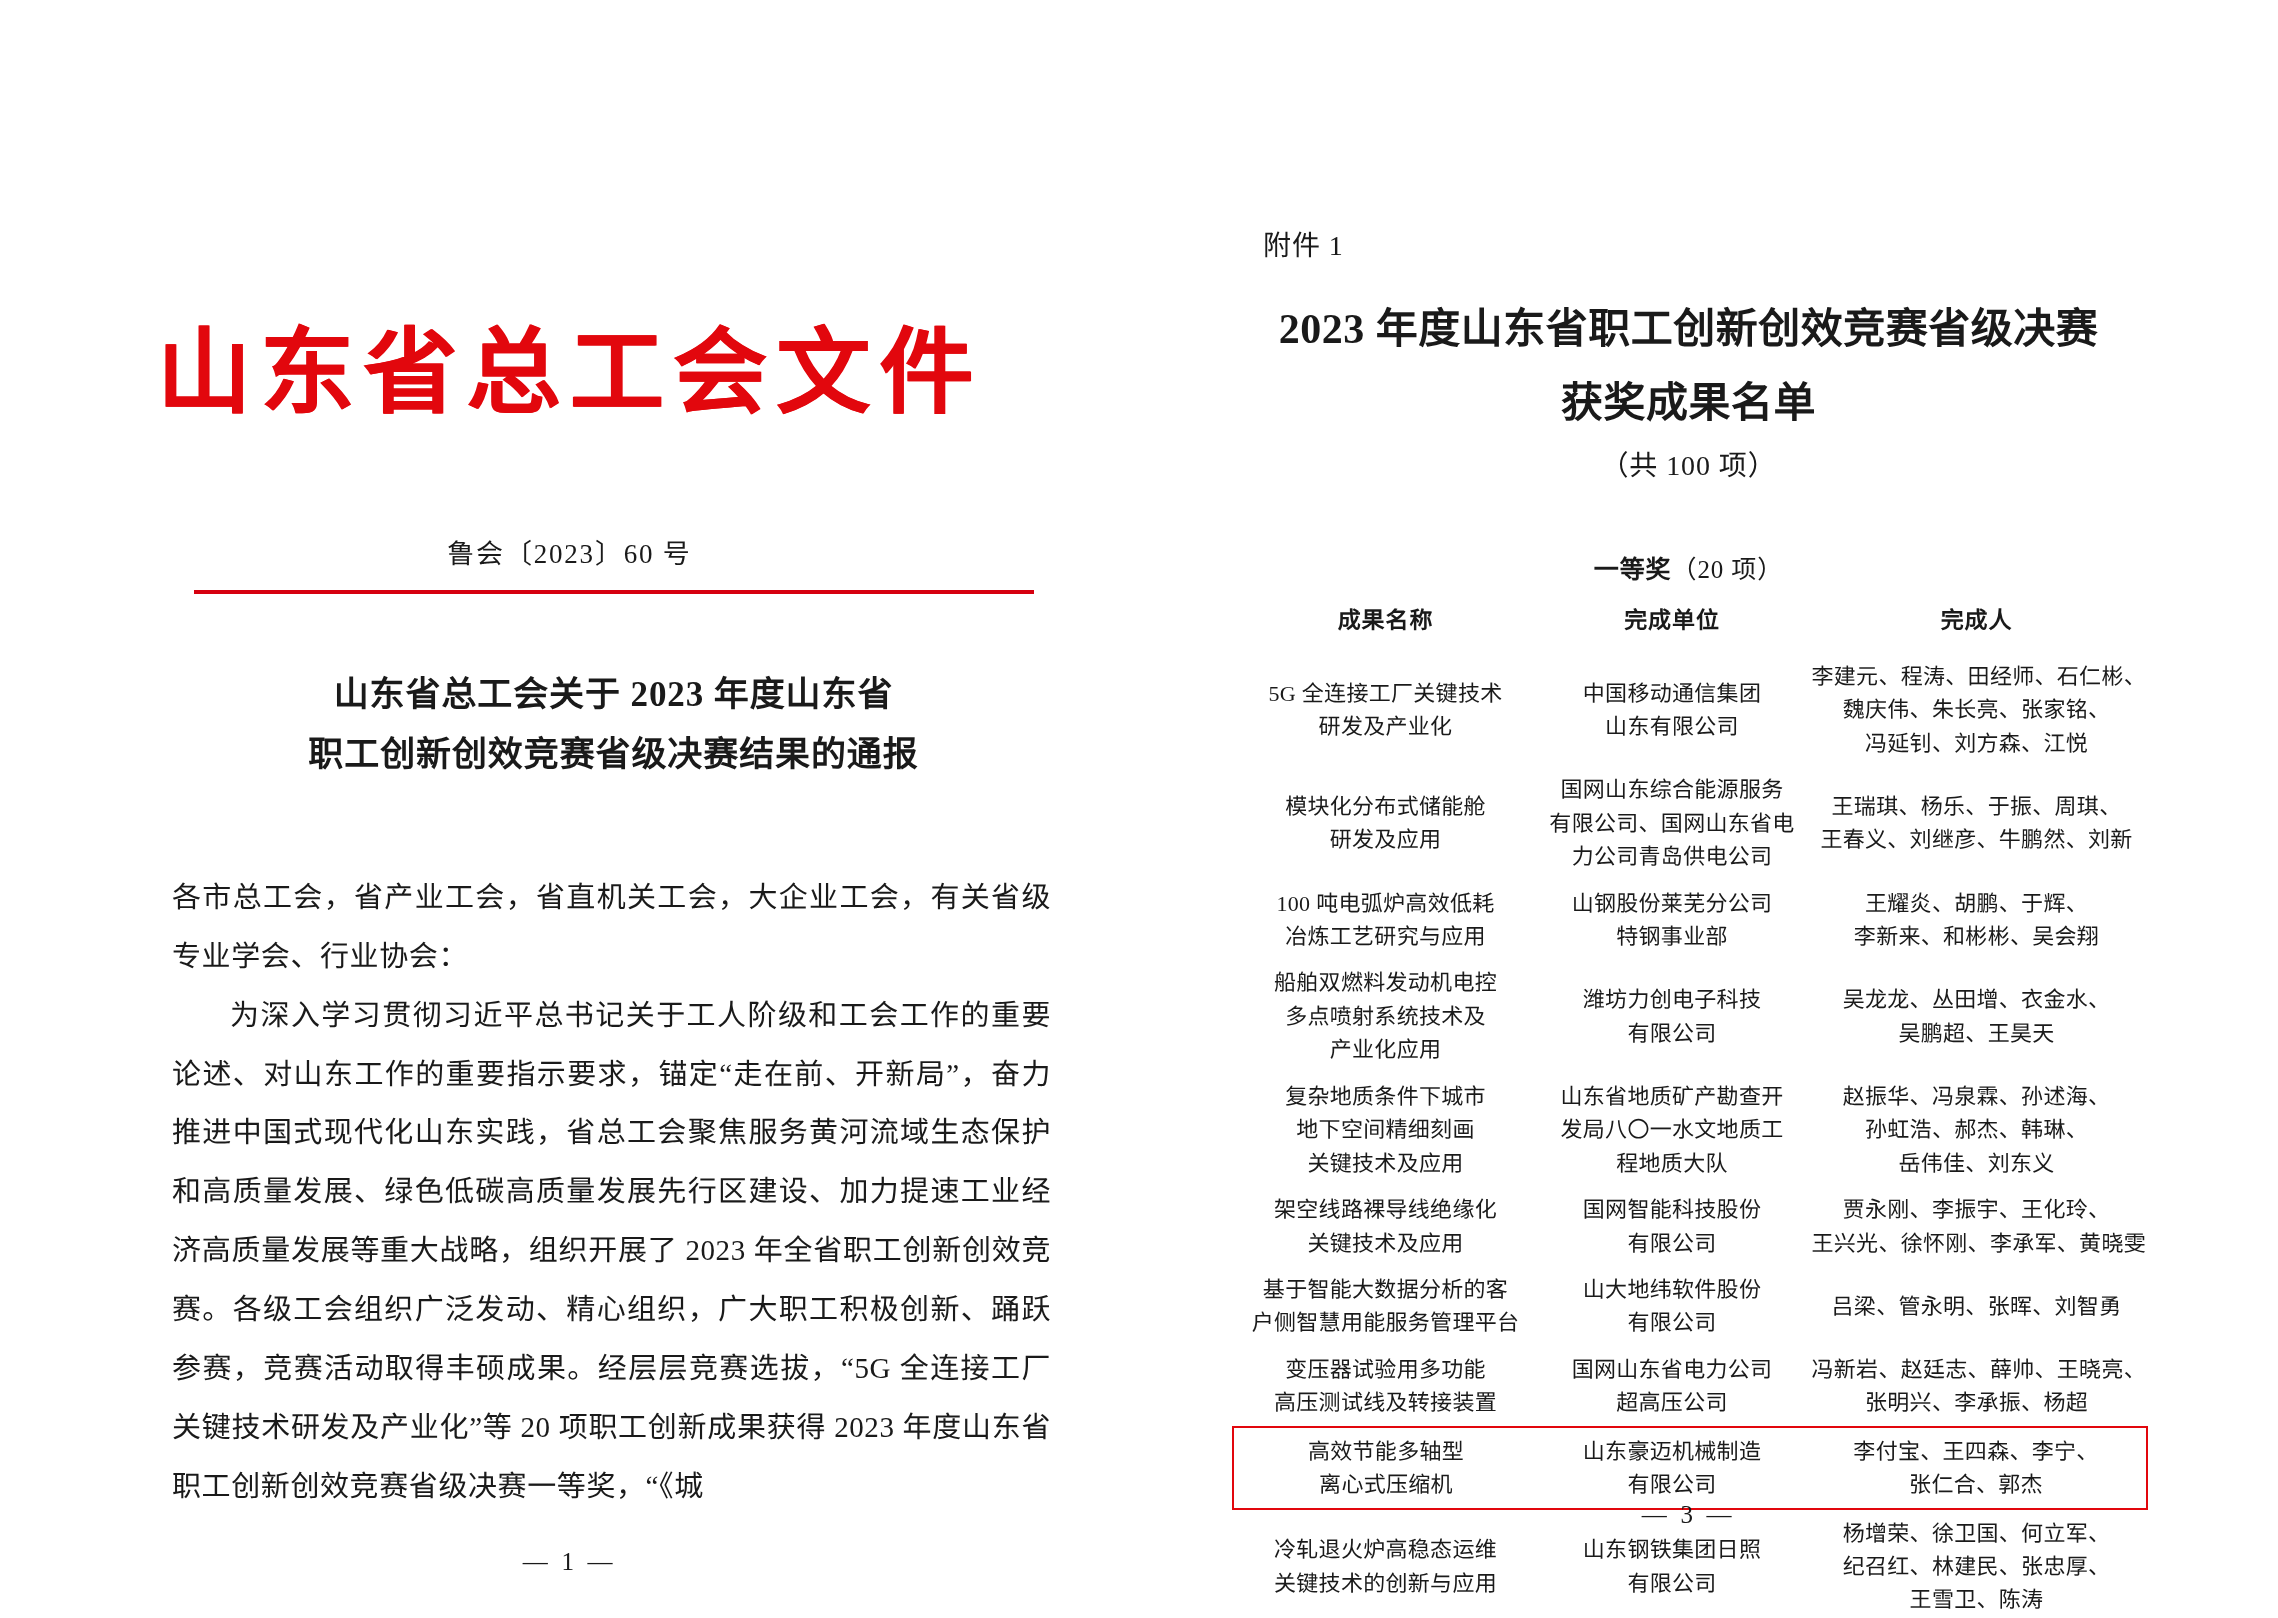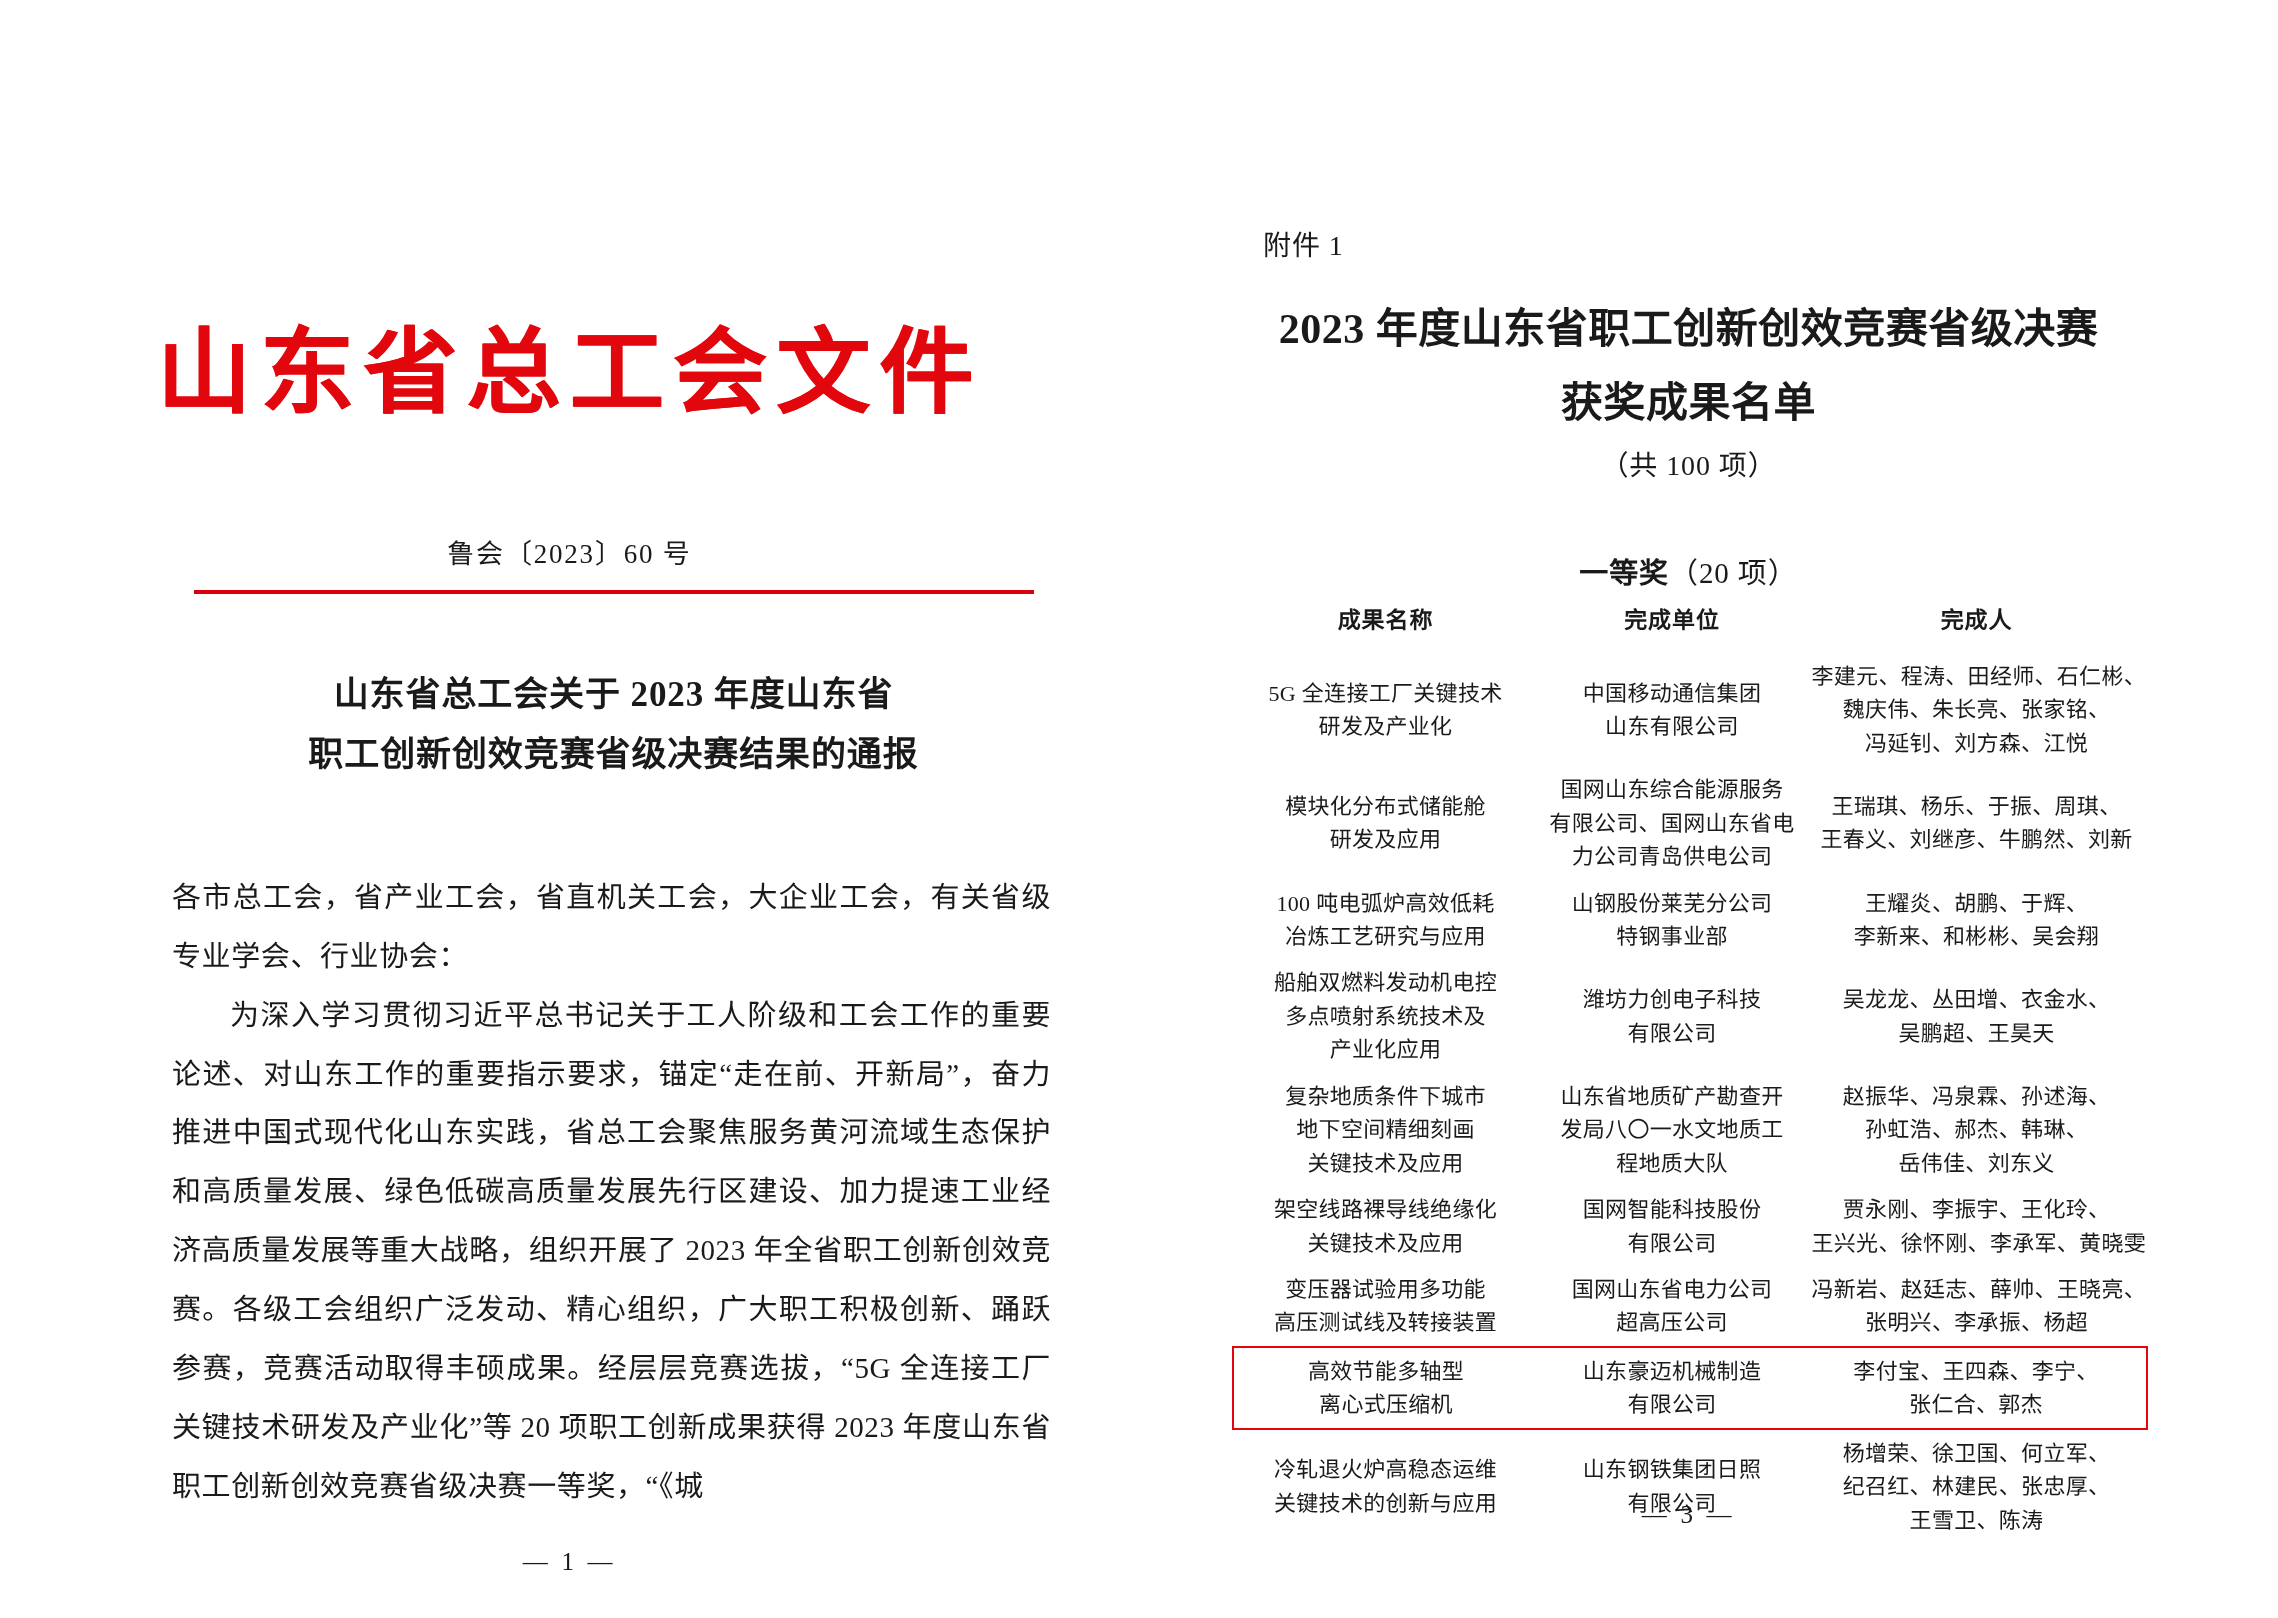--- a/index.html
+++ b/index.html
@@ -128,21 +128,21 @@
     text-align: center;
     font-size: 28px;
     letter-spacing: 0.9px;
   }
   .award-level {
     position: absolute;
     left: 1227px;
     width: 923px;
     top: 549px;
     text-align: center;
-    font-size: 29px;
+    font-size: 25px;
     font-weight: bold;
     letter-spacing: 0.9px;
   }
   .award-level .cnt { font-weight: normal; }
 
   table.results {
     position: absolute;
     left: 1232px;
     top: 600px;
     width: 914px;
@@ -325,20 +325,33 @@
           <span>国网智能科技股份</span>
           <span>有限公司</span>
         </td>
         <td class="cell-lines">
           <span>贾永刚、李振宇、王化玲、</span>
           <span>王兴光、徐怀刚、李承军、黄晓雯</span>
         </td>
       </tr>
       <tr>
         <td class="cell-lines">
+          <span>基于智能大数据分析的客</span>
+          <span>户侧智慧用能服务管理平台</span>
+        </td>
+        <td class="cell-lines">
+          <span>山大地纬软件股份</span>
+          <span>有限公司</span>
+        </td>
+        <td class="cell-lines">
+          <span>吕梁、管永明、张晖、刘智勇</span>
+        </td>
+      </tr>
+      <tr>
+        <td class="cell-lines">
           <span>变压器试验用多功能</span>
           <span>高压测试线及转接装置</span>
         </td>
         <td class="cell-lines">
           <span>国网山东省电力公司</span>
           <span>超高压公司</span>
         </td>
         <td class="cell-lines">
           <span>冯新岩、赵廷志、薛帅、王晓亮、</span>
           <span>张明兴、李承振、杨超</span>

